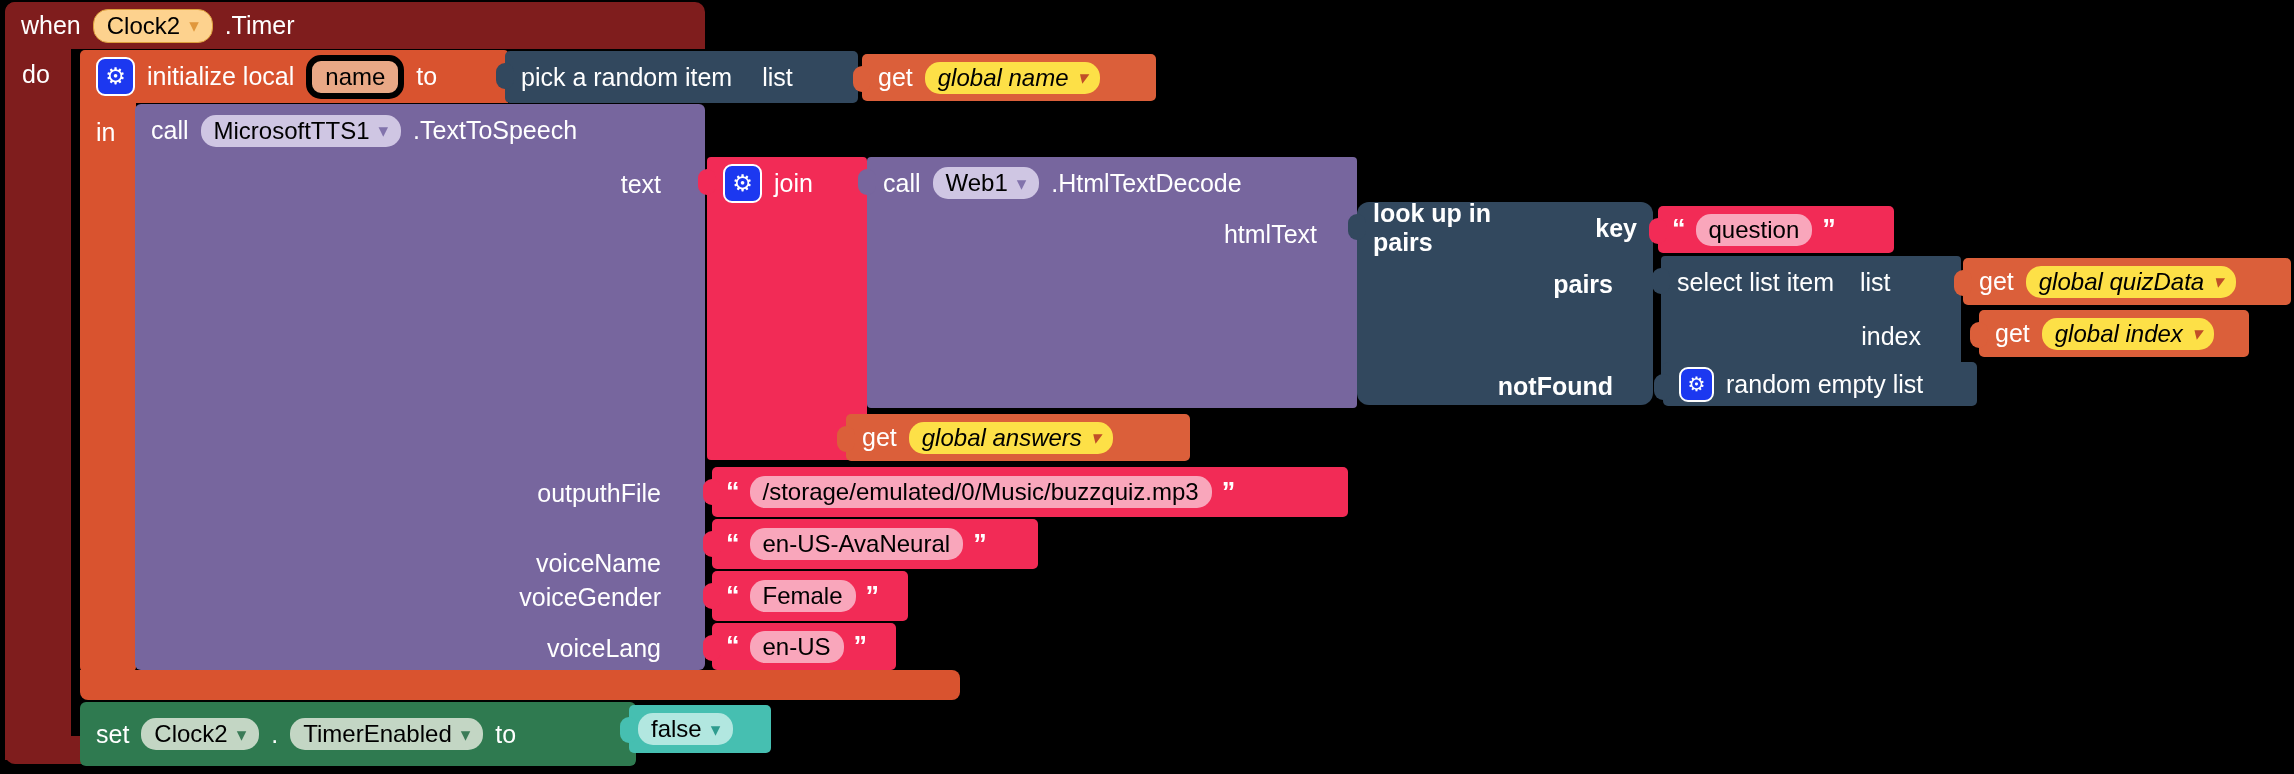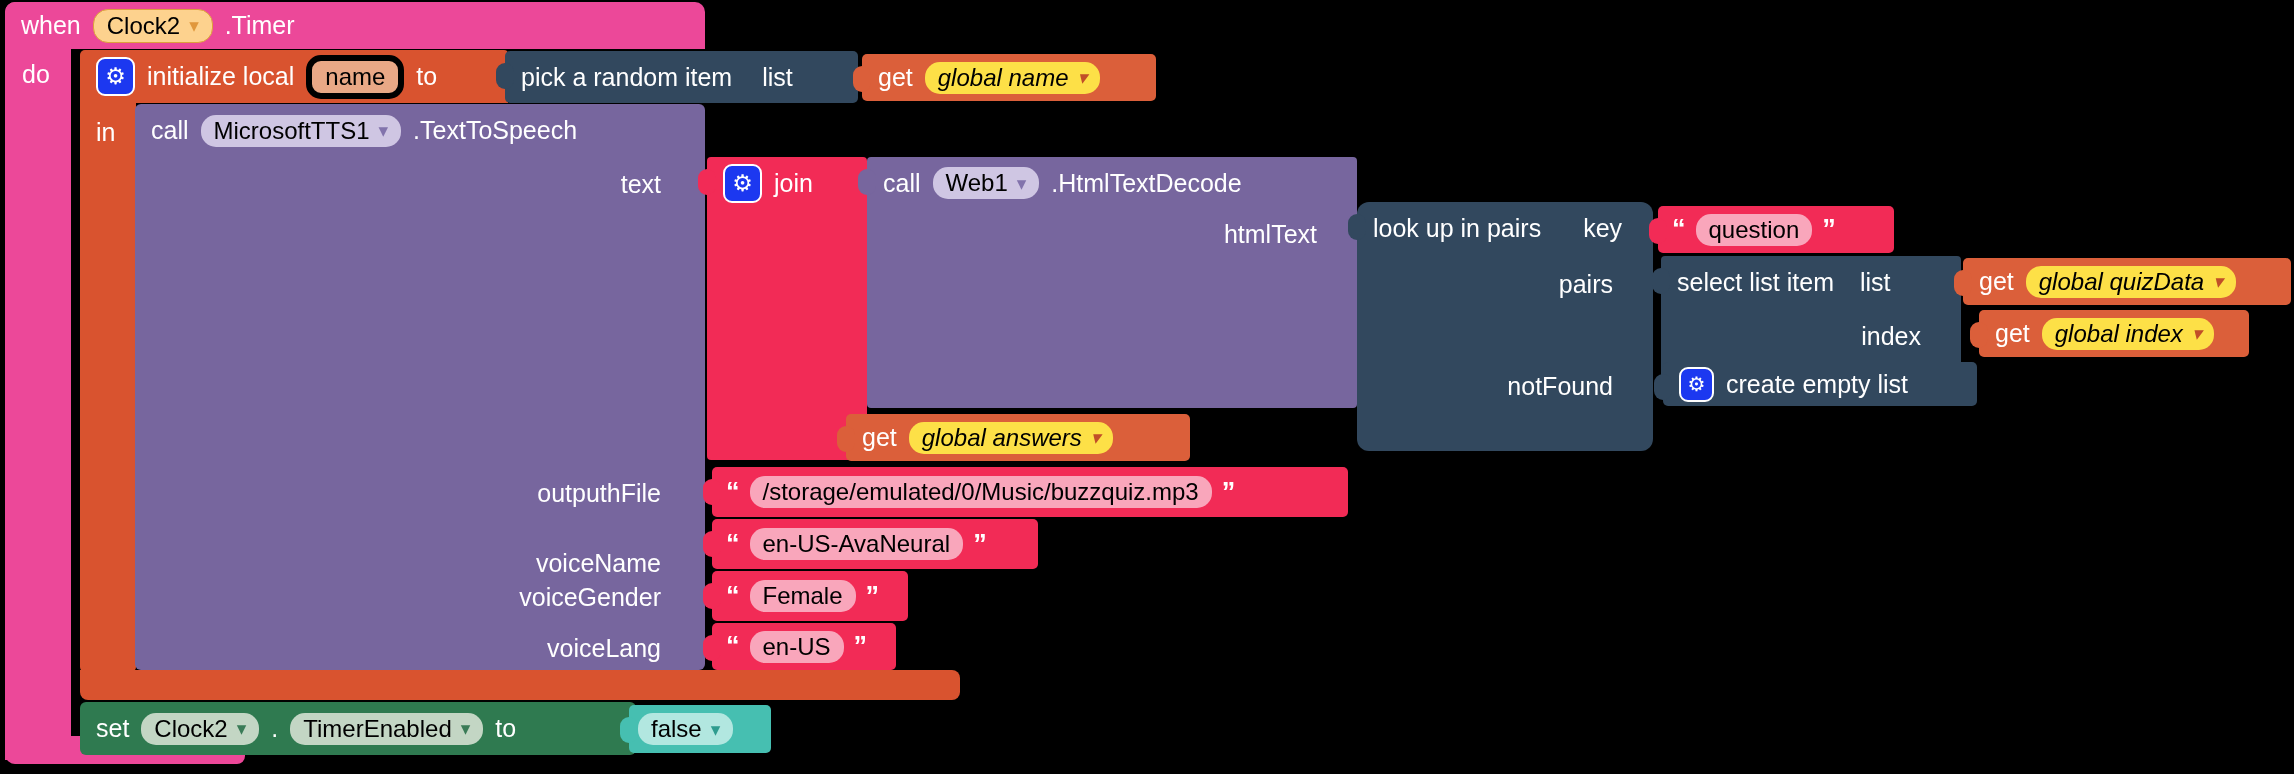--- a/index.html
+++ b/index.html
@@ -6,21 +6,21 @@
   body {
     width:2294px; height:774px; position:relative; overflow:hidden;
     background:#000; font-family:"Liberation Sans", sans-serif;
   }
   .blk {
     position:absolute; box-sizing:border-box; color:#fff; font-size:25px;
     border-radius:5px;
   }
   .row { display:flex; align-items:center; gap:12px; padding:0 16px; }
   
-  .yellow  { background:#ec4899; }
+  .yellow  { background:#7f1d1d; }
   .orange  { background:#D9532F; }
   .getor   { background:#DB5F3A; }
   .slate   { background:#32485E; }
   .purple  { background:#77669E; }
   .crimson { background:#F22B56; }
   .green   { background:#2F7A50; }
   .teal    { background:#46BFB1; }
   
   .plug::before {
     content:""; position:absolute; left:-9px; top:12px; width:18px; height:26px;
@@ -118,21 +118,21 @@
     <span>call</span>
     <span class="field f-purple">
       <span>Web1</span>
       <span class="tri t-purple">▾</span>
     </span>
     <span>.HtmlTextDecode</span>
   </div>
   <span class="plabel" style="right:40px; top:63px;">htmlText</span>
 </div>
 
-<div class="blk slate plug" style="left:1357px; top:202px; width:296px; height:249px; border-radius:12px;">
+<div class="blk slate plug" style="left:1357px; top:202px; width:296px; height:203px; border-radius:12px;font-weight:bold;">
   <div class="row" style="height:52px;">
     <span>look up in pairs</span>
     <span style="margin-left:30px;">key</span>
   </div>
   <span class="plabel" style="right:40px; top:68px;">pairs</span>
   <span class="plabel" style="right:40px; top:170px;">notFound</span>
 </div>
 
 <div class="blk crimson row plug" style="left:1658px; top:206px; width:236px; height:47px; padding:0 14px; gap:10px;">
   <span class="qt">“</span>
@@ -159,21 +159,21 @@
 <div class="blk getor row plug" style="left:1979px; top:310px; width:270px; height:47px;">
   <span>get</span>
   <span class="field f-orange">
     <span>global index</span>
     <span class="tri t-orange">▾</span>
   </span>
 </div>
 
 <div class="blk slate row plug" style="left:1663px; top:362px; width:314px; height:44px;">
   <span class="gear" style="width:31px;height:31px;font-size:20px;">⚙</span>
-  <span>create empty list</span>
+  <span>random empty list</span>
 </div>
 
 <div class="blk getor row plug" style="left:846px; top:414px; width:344px; height:47px;">
   <span>get</span>
   <span class="field f-orange">
     <span>global answers</span>
     <span class="tri t-orange">▾</span>
   </span>
 </div>
 
@@ -194,21 +194,21 @@
   <span class="field f-pink">Female</span>
   <span class="qt">”</span>
 </div>
 
 <div class="blk crimson row plug" style="left:712px; top:623px; width:184px; height:47px; padding:0 14px; gap:10px;">
   <span class="qt">“</span>
   <span class="field f-pink">en-US</span>
   <span class="qt">”</span>
 </div>
 
-<div class="blk green row" style="left:80px; top:702px; width:556px; height:53px; border-radius:6px;">
+<div class="blk green row" style="left:80px; top:702px; width:556px; height:64px; border-radius:6px;">
   <span>set</span>
   <span class="field f-green">
     <span>Clock2</span>
     <span class="tri t-green">▾</span>
   </span>
   <span>.</span>
   <span class="field f-green">
     <span>TimerEnabled</span>
     <span class="tri t-green">▾</span>
   </span>

